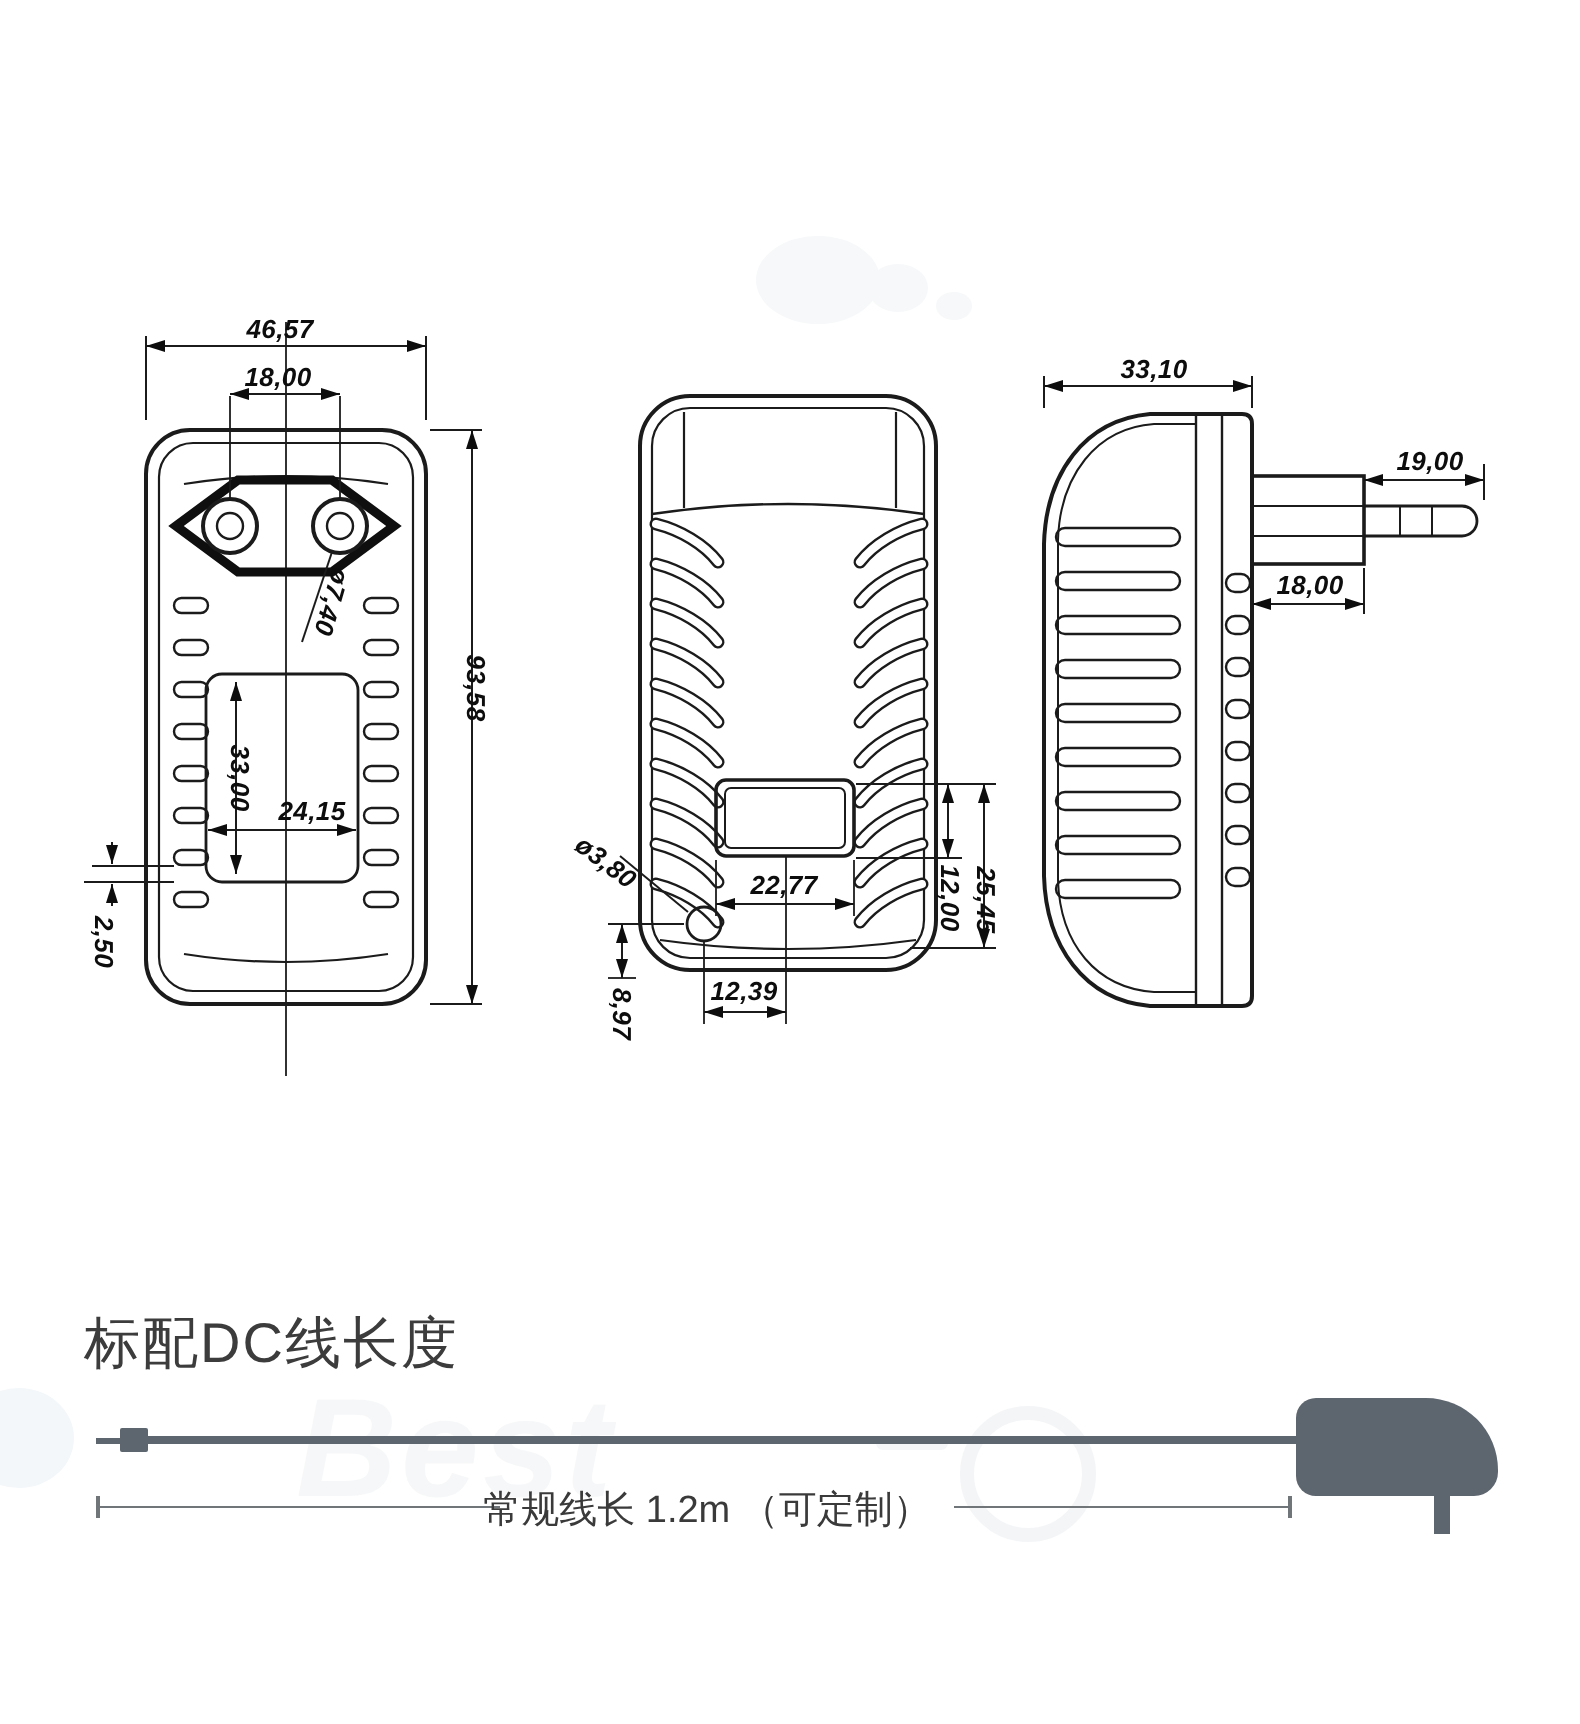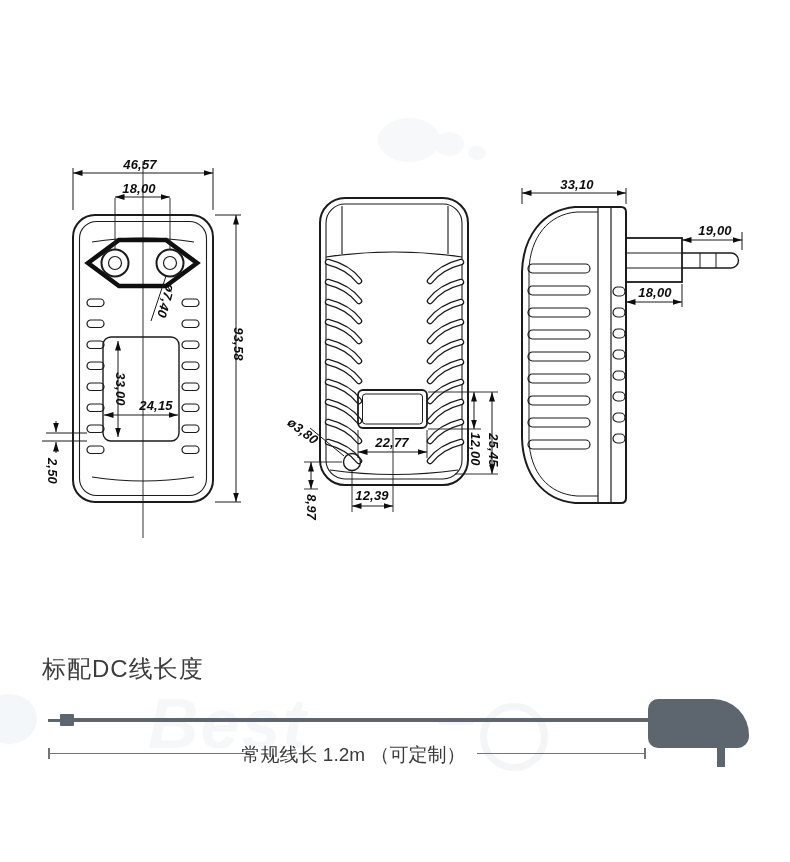--- a/index.html
+++ b/index.html
@@ -21,21 +21,21 @@
        font-size:13px;fill:#0d0d0d;letter-spacing:.2px;}
   
   .wm{position:absolute;border-radius:50%;background:#f6f8f9;}
   .wm-text{position:absolute;left:148px;top:684px;font-style:italic;font-weight:bold;
            font-size:70px;color:rgba(205,212,218,0.18);letter-spacing:2px;}
   .wm-ring{position:absolute;left:480px;top:703px;width:54px;height:54px;border-radius:50%;
            border:7px solid rgba(210,216,222,0.25);}
   .wm-bar{position:absolute;left:438px;top:718px;width:36px;height:7px;border-radius:4px;
           background:rgba(210,216,222,0.22);}
   
-  .section-title{position:absolute;left:42px;top:653px;font-size:24px;color:#3c3c3c;
+  .section-title{position:absolute;left:42px;top:653px;font-size:28px;color:#3c3c3c;
                  letter-spacing:1px;}
   .cable-tip{position:absolute;left:48px;top:719px;width:13px;height:3px;background:#5d656e;}
   .cable-barrel{position:absolute;left:60px;top:714px;width:14px;height:12px;background:#5d656e;border-radius:1px;}
   .cable-line{position:absolute;left:73px;top:718px;width:575px;height:4px;background:#5d656e;}
   .psu-body{position:absolute;left:648px;top:699px;width:101px;height:49px;background:#5d656e;
             border-radius:10px 36px 12px 10px;}
   .psu-pin{position:absolute;left:717px;top:748px;width:8px;height:19px;background:#5d656e;}
   .cdim-seg{position:absolute;top:753px;height:1px;background:#70757a;}
   .cdim-l{left:48px;width:202px;}
   .cdim-r{left:477px;width:168px;}

